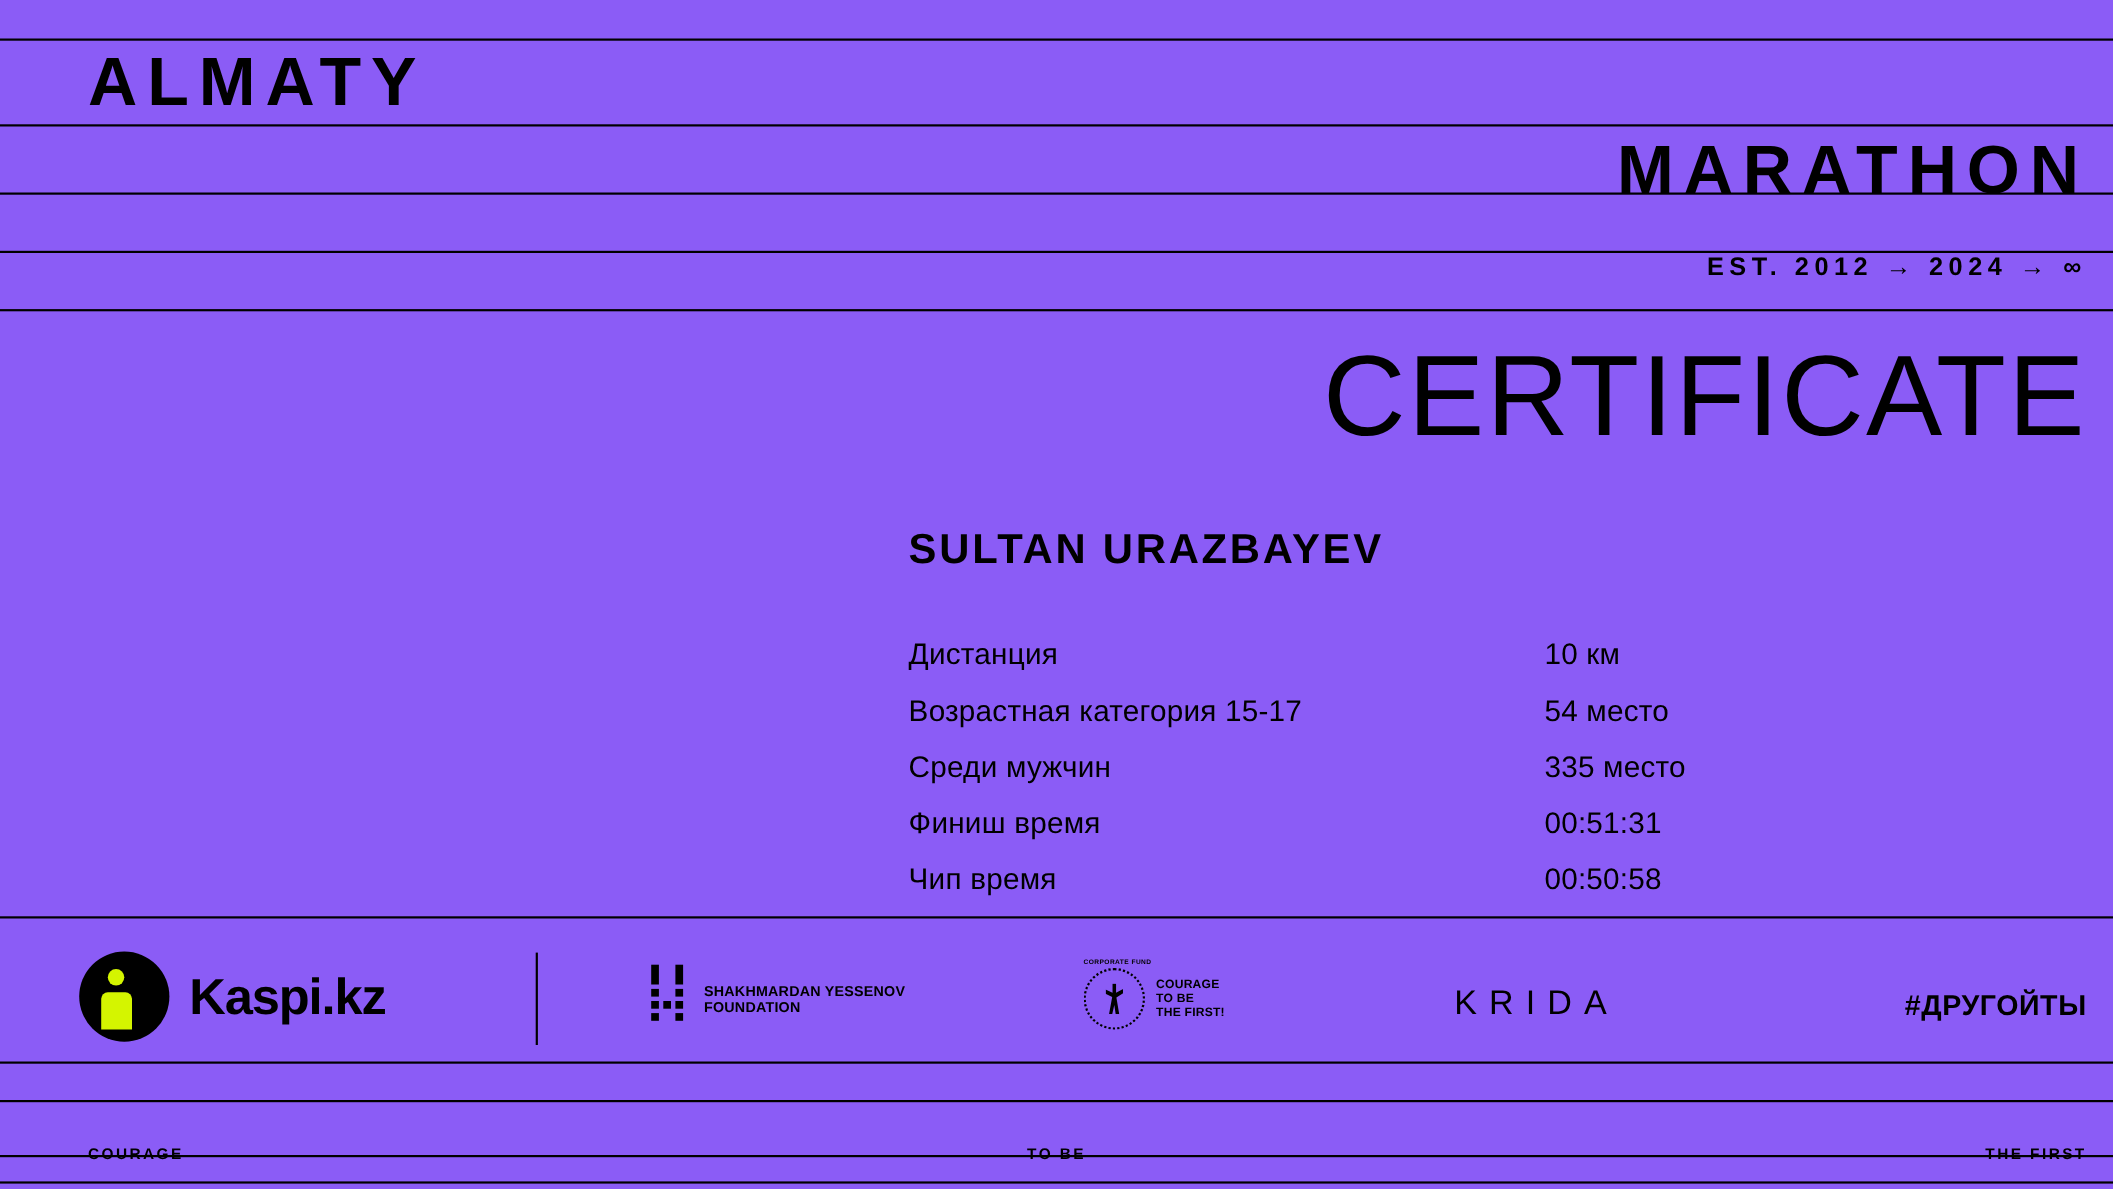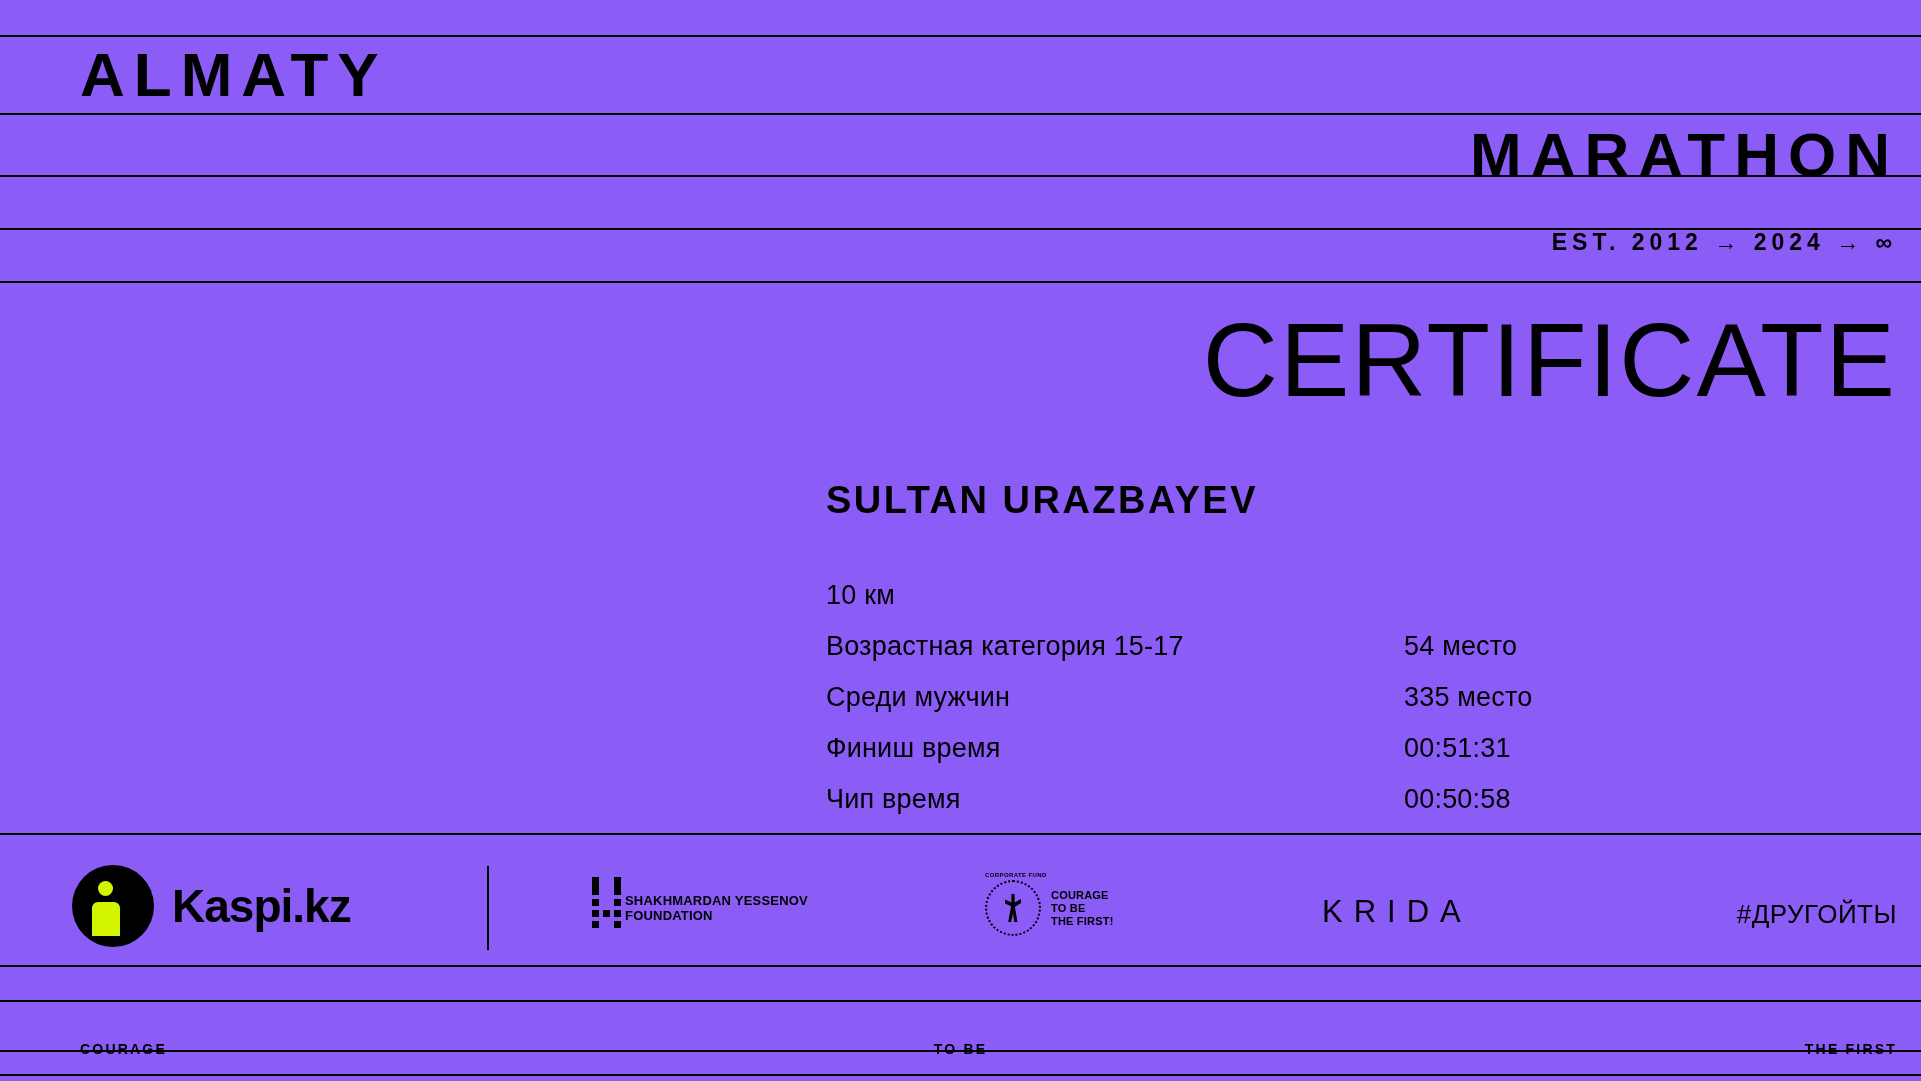--- a/index.html
+++ b/index.html
@@ -175,21 +175,21 @@
     height: 84px;
     background: #000;
   }
 
   .yessenov {
     position: absolute;
     left: 592px;
     top: 888px;
     display: flex;
     align-items: center;
-    gap: 4px;
+    gap: 19px;
   }
   .yess-mark {
     display: grid;
     grid-template-columns: repeat(3, 7px);
     grid-auto-rows: 7px;
     gap: 4px;
   }
   .yess-mark i { background: #000; display: block; }
   .yess-mark i.tall { height: 18px; margin-top: -11px; }
   .yess-mark i.off { background: transparent; }
@@ -252,21 +252,21 @@
     letter-spacing: 11px;
     line-height: 34px;
     white-space: nowrap;
   }
 
   .drugoyty {
     position: absolute;
     right: 24px;
     top: 900px;
     font-size: 26px;
-    font-weight: 400;
+    font-weight: 700;
     letter-spacing: 0.5px;
     line-height: 28px;
     white-space: nowrap;
   }
 
   
   .footer {
     position: absolute;
     left: 0;
     right: 0;
@@ -317,20 +317,21 @@
   <div class="almaty">ALMATY</div>
   <div class="marathon">MARATHON</div>
   <div class="est">EST. 2012 → 2024 → ∞</div>
 
   <div class="title">CERTIFICATE</div>
 
   <div class="athlete">SULTAN URAZBAYEV</div>
 
   <div class="results">
     <div class="res-row">
+      <div class="res-label">Дистанция</div>
       <div class="res-value">10 км</div>
     </div>
     <div class="res-row">
       <div class="res-label">Возрастная категория 15-17</div>
       <div class="res-value">54 место</div>
     </div>
     <div class="res-row">
       <div class="res-label">Среди мужчин</div>
       <div class="res-value">335 место</div>
     </div>

